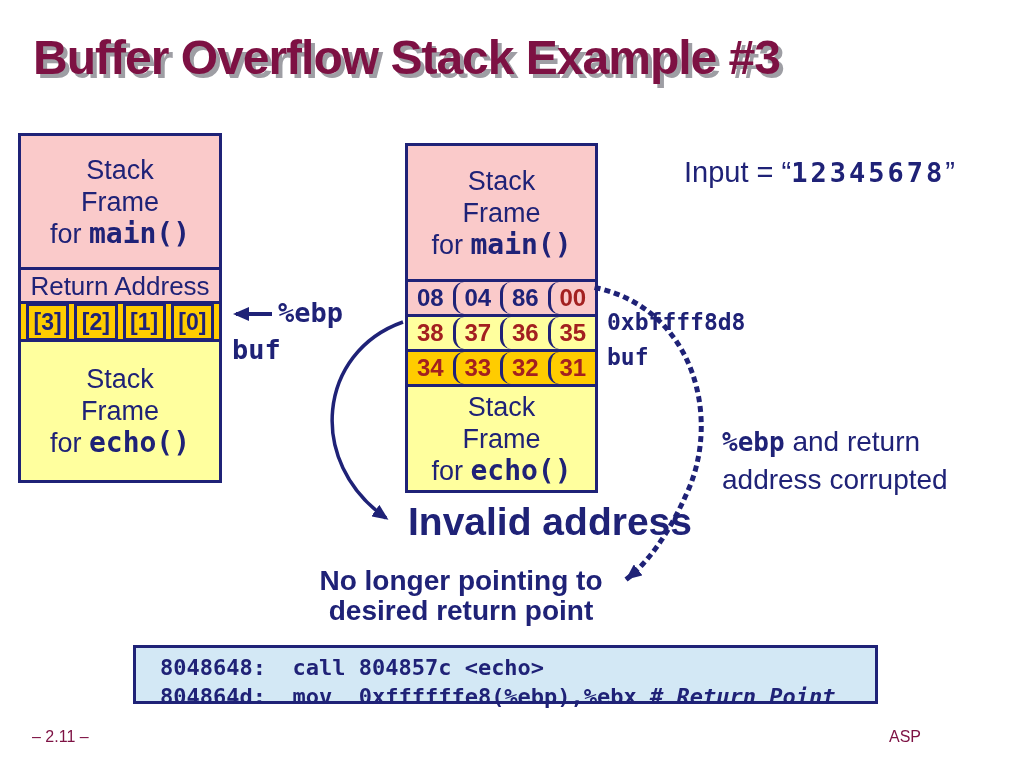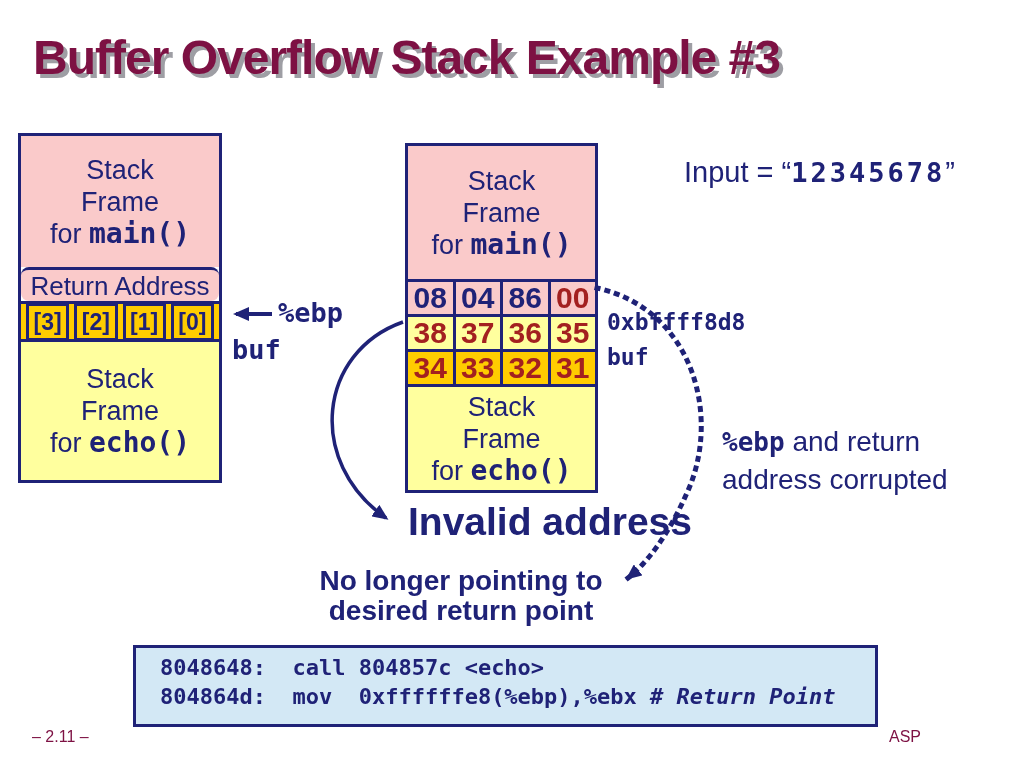--- a/index.html
+++ b/index.html
@@ -23,39 +23,39 @@
   .gold{background:var(--gold);}
   .frame-code{font-size:28px;}
   
   .bufrow{flex-direction:row;gap:5px;padding:3px 5px;}
   .bufcell{flex:1;box-sizing:border-box;border:3px solid var(--navy);background:var(--gold);
            display:flex;align-items:center;justify-content:center;
            font-weight:bold;font-size:23px;color:var(--navy);}
   
   .cells{flex-direction:row;align-items:stretch;padding:0;}
   .cell{flex:1;box-sizing:border-box;display:flex;align-items:center;justify-content:center;
-        font-weight:bold;font-size:30px;}
+        font-weight:bold;font-size:24px;border-radius:11px;}
   .cell + .cell{border-left:3px solid var(--navy);}
   .t-navy{color:var(--navy);}
   .t-red{color:var(--red);}
   
   .lbl{position:absolute;color:var(--navy);z-index:3;}
   #ebp-label{left:278px;top:297px;font-size:27px;}
   #buf-left{left:232px;top:334px;font-size:27px;}
   #input-line{left:684px;top:156px;font-size:29px;}
   #input-line .mono{font-size:27px;letter-spacing:3px;}
   #addr-label{left:607px;top:309px;font-size:23px;}
   #buf-right{left:607px;top:344px;font-size:23px;}
   #corrupt{left:722px;top:423px;font-size:28px;line-height:37px;}
   #corrupt .mono{font-size:26px;}
   #invalid{left:408px;top:500px;font-size:39px;font-weight:bold;}
   #nolonger{left:281px;top:566px;width:360px;text-align:center;
             font-size:28px;font-weight:bold;line-height:30px;}
   
-  #code-box{position:absolute;left:133px;top:645px;width:745px;height:82px;box-sizing:border-box;
+  #code-box{position:absolute;left:133px;top:645px;width:745px;height:59px;box-sizing:border-box;
             background:var(--codebg);border:3px solid var(--navy);padding:5px 0 0 24px;z-index:1;}
   .code-line{font-family:"DejaVu Sans Mono",monospace;font-weight:bold;font-size:22px;
              line-height:29px;color:var(--navy);white-space:pre;}
   .code-comment{font-style:italic;}
   
   .footer{position:absolute;font-size:16px;color:var(--maroon);z-index:3;}
   #footer-left{left:32px;top:728px;}
   #footer-right{left:889px;top:728px;}
   
   #arrows{position:absolute;left:0;top:0;z-index:2;pointer-events:none;}
@@ -66,21 +66,21 @@
 <div id="slide">
 
   <div id="title">Buffer Overflow Stack Example #3</div>
 
   <div id="left-stack" class="stack">
     <div class="sec pink" style="height:131px;">
       <div>Stack</div>
       <div>Frame</div>
       <div><span class="pre">for </span><span class="mono frame-code">main()</span></div>
     </div>
-    <div class="sec pink" style="height:34px;font-size:26px;border-radius:8px;">Return Address</div>
+    <div class="sec pink" style="height:34px;font-size:26px;">Return Address</div>
     <div class="sec gold bufrow" style="height:38px;">
       <div class="bufcell">[3]</div>
       <div class="bufcell">[2]</div>
       <div class="bufcell">[1]</div>
       <div class="bufcell">[0]</div>
     </div>
     <div class="sec lyellow" style="flex:1;">
       <div>Stack</div>
       <div>Frame</div>
       <div><span class="pre">for </span><span class="mono frame-code">echo()</span></div>

